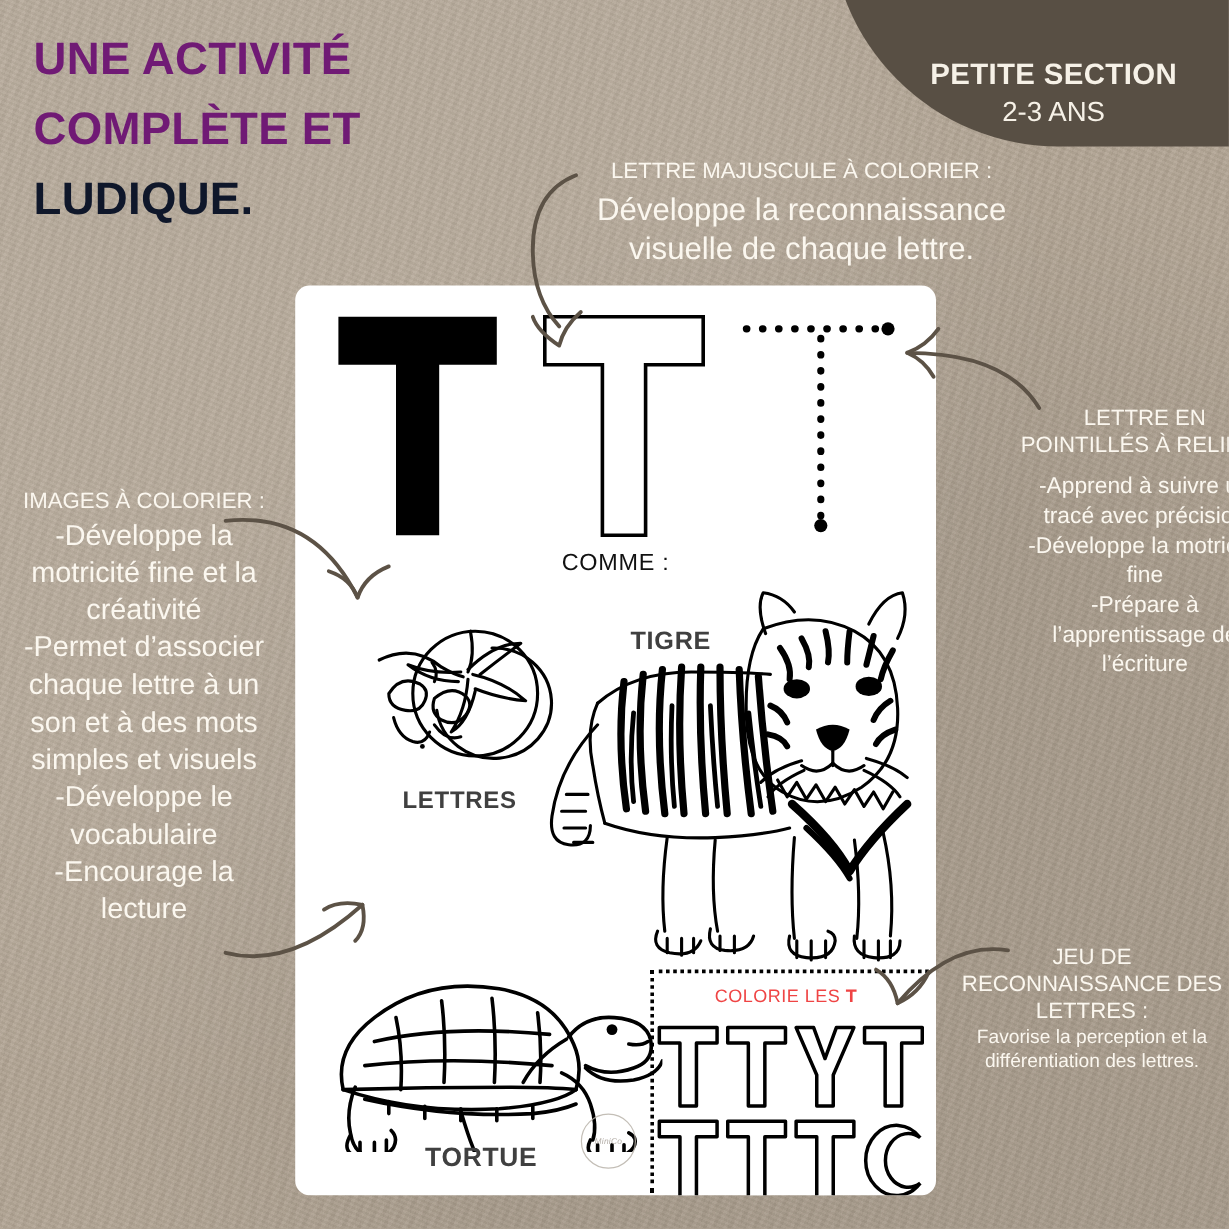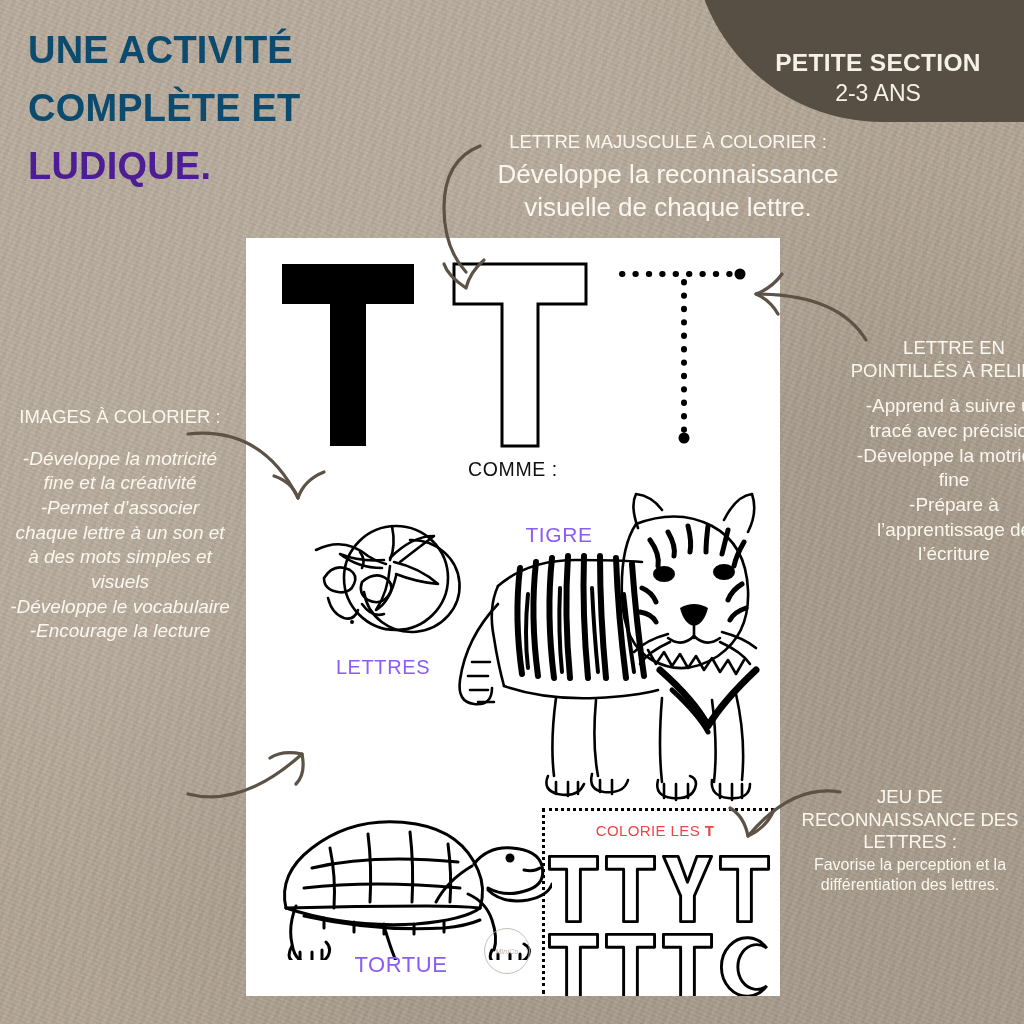--- a/index.html
+++ b/index.html
@@ -34,65 +34,65 @@
     position:absolute; left:0; right:0; bottom:14px;
     text-align:center; color:#f6f1e7;
   }
   .badge-l1{font-size:24.5px;font-weight:bold;letter-spacing:.3px;line-height:1.15;}
   .badge-l2{font-size:23px;font-weight:normal;line-height:1.25;margin-top:2px;}
 
   
   .headline{position:absolute;left:28px;top:22px;width:420px;}
   .headline div{
     font-size:38px;font-weight:bold;line-height:1.52;letter-spacing:.2px;
-    color:#0c4a6e;
-  }
-  .headline div.dark{color:#4c1d95;}
+    color:#701a75;
+  }
+  .headline div.dark{color:#0f172a;}
 
   
   .callout{position:absolute;color:#fbf7ef;text-align:center;}
   .callout .hd{font-weight:normal;line-height:1.22;}
   .callout .bd{line-height:1.3;}
 
   #callout-top{left:452px;top:131px;width:432px;}
   #callout-top .hd{font-size:18.5px;}
   #callout-top .bd{font-size:26px;margin-top:4px;}
 
   #callout-right{left:848px;top:337px;width:212px;}
   #callout-right .hd{font-size:18.5px;}
   #callout-right .bd{font-size:19px;margin-top:12px;}
 
   #callout-left{left:10px;top:406px;width:220px;}
   #callout-left .hd{font-size:18.5px;}
-  #callout-left .bd{font-size:19px;margin-top:18px;font-style:italic;}
+  #callout-left .bd{font-size:24px;margin-top:2px;}
 
   #callout-bottom{left:796px;top:786px;width:228px;}
   #callout-bottom .hd{font-size:18.5px;}
   #callout-bottom .bd{font-size:16px;margin-top:1px;}
 
   
   .arrows{position:absolute;inset:0;pointer-events:none;}
 
   
   .sheet{
     position:absolute;left:246px;top:238px;width:534px;height:758px;
-    background:#ffffff;overflow:hidden;
+    background:#ffffff;overflow:hidden;border-radius:12px;
   }
 
   .letters-row{position:absolute;left:0;top:0;width:534px;height:160px;}
   .t-solid{position:absolute;left:32px;top:22px;}
   .t-outline{position:absolute;left:204px;top:22px;}
   .t-dotted{position:absolute;left:368px;top:22px;}
 
   .comme{
     position:absolute;left:0;top:220px;width:534px;text-align:center;
     font-size:19.5px;color:#111;letter-spacing:.6px;
   }
 
-  .word-label{position:absolute;font-weight:normal;color:#8b5cf6;letter-spacing:.6px;}
+  .word-label{position:absolute;font-weight:bold;color:#404040;letter-spacing:.6px;}
   #label-tomate{left:42px;top:418px;width:190px;text-align:center;font-size:20px;}
   #label-tigre{left:248px;top:285px;width:130px;text-align:center;font-size:21px;}
   #label-tortue{left:40px;top:714px;width:230px;text-align:center;font-size:22px;}
 
   .art{position:absolute;}
   #art-tomate{left:18px;top:262px;width:210px;height:160px;}
   #art-tigre{left:190px;top:246px;width:340px;height:330px;}
   #art-tortue{left:16px;top:572px;width:290px;height:150px;}
 
   

